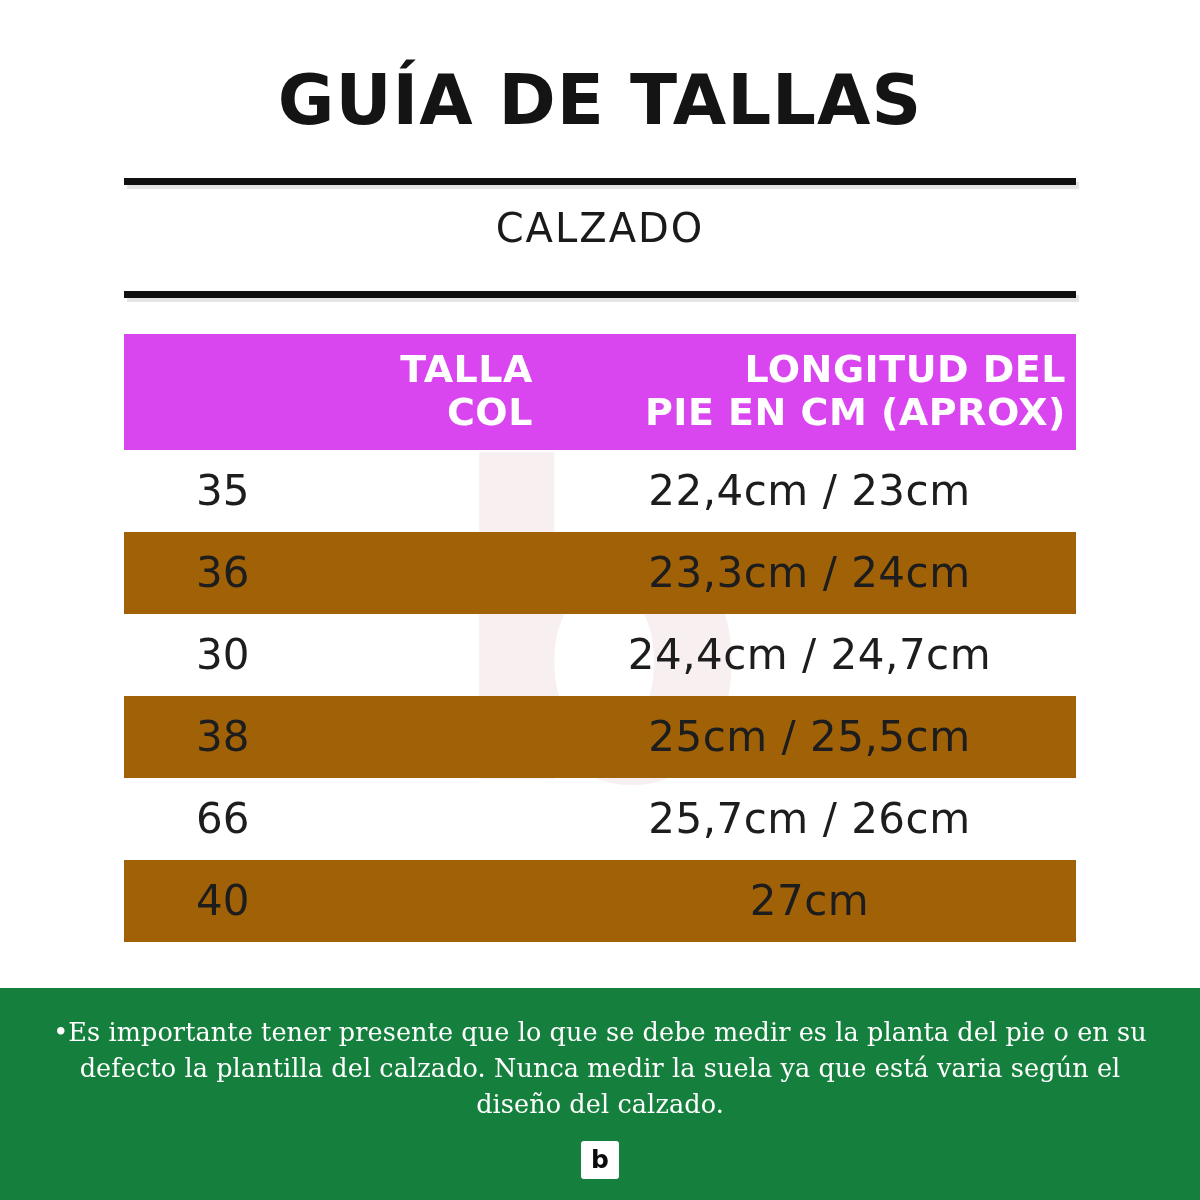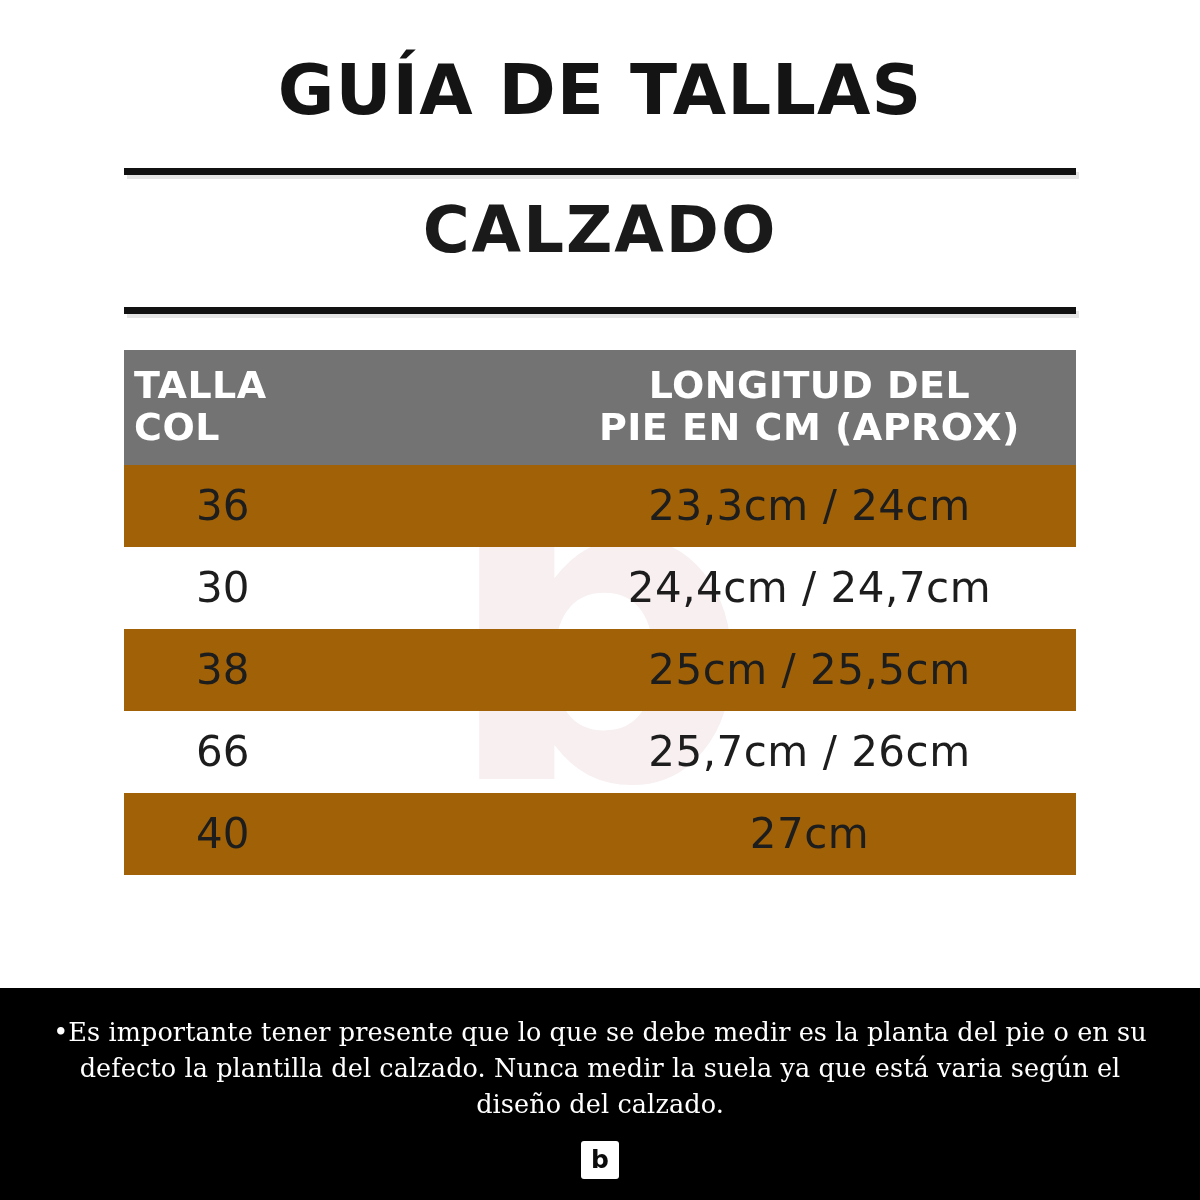--- a/index.html
+++ b/index.html
@@ -38,21 +38,21 @@
     line-height: 1;
     letter-spacing: -10px;
     transform: translate(-8px, 30px);
   }
 
   
   .content {
     position: relative;
     z-index: 1;
     flex: 0 0 auto;
-    padding: 6px 124px;
+    padding: 16px 124px;
     border-radius: 9px;
   }
 
   
   .title-main {
     text-align: center;
     font-family: "DejaVu Sans", sans-serif;
     font-size: 69px;
     font-weight: 700;
     letter-spacing: 1px;
@@ -62,50 +62,51 @@
   }
   .rule {
     height: 7px;
     background: #111111;
     margin-top: 42px;
     box-shadow: 3px 4px 0 rgba(0,0,0,0.10);
   }
   .title-sub {
     text-align: center;
     font-family: "DejaVu Sans", sans-serif;
-    font-size: 64px;
-    font-weight: 700;
+    font-size: 40px;
+    font-weight: 400;
     letter-spacing: 2px;
     color: #1a1a1a;
     margin: 22px 0 20px 0;
     line-height: 1.05;
   }
   .rule-2 {
     height: 7px;
     background: #111111;
     margin-bottom: 36px;
     box-shadow: 3px 4px 0 rgba(0,0,0,0.10);
   }
 
   
   .table {
     width: 100%;
     border-collapse: collapse;
     table-layout: fixed;
   }
   .table thead th {
-    background: #737373;
+    background: #d946ef;
     color: #ffffff;
     font-family: "DejaVu Sans", sans-serif;
     font-size: 38px;
     font-weight: 700;
     letter-spacing: 0.5px;
     line-height: 1.12;
     padding: 14px 10px 16px 10px;
     vertical-align: middle;
+    text-align: right;
   }
   .th-size { text-align: left; padding-left: 46px; width: 44%; }
   .th-len  { text-align: center; width: 56%; }
 
   .table tbody td {
     font-family: "DejaVu Sans", sans-serif;
     font-weight: 400;
     font-size: 42px;
     color: #1d1d1d;
     height: 82px;
@@ -116,21 +117,21 @@
   .table tbody tr.alt td {
     background: #a16207;
   }
   .table tbody tr.alt td.td-size { border-radius: 0; }
 
   
   .footer {
     position: relative;
     z-index: 1;
     margin-top: auto;
-    background: #000000;
+    background: #15803d;
     color: #ffffff;
     padding: 26px 48px 10px 48px;
     height: 212px;
     display: flex;
     flex-direction: column;
     align-items: center;
     justify-content: flex-start;
   }
   .footer-note {
     font-family: "DejaVu Serif", serif;
@@ -182,20 +183,24 @@
             <div>TALLA</div>
             <div>COL</div>
           </th>
           <th class="th-len">
             <div>LONGITUD DEL</div>
             <div>PIE EN CM (APROX)</div>
           </th>
         </tr>
       </thead>
       <tbody>
+        <tr>
+          <td class="td-size">35</td>
+          <td class="td-len">22,4cm  / 23cm</td>
+        </tr>
         <tr class="alt">
           <td class="td-size">36</td>
           <td class="td-len">23,3cm  / 24cm</td>
         </tr>
         <tr>
           <td class="td-size">30</td>
           <td class="td-len">24,4cm  / 24,7cm</td>
         </tr>
         <tr class="alt">
           <td class="td-size">38</td>

